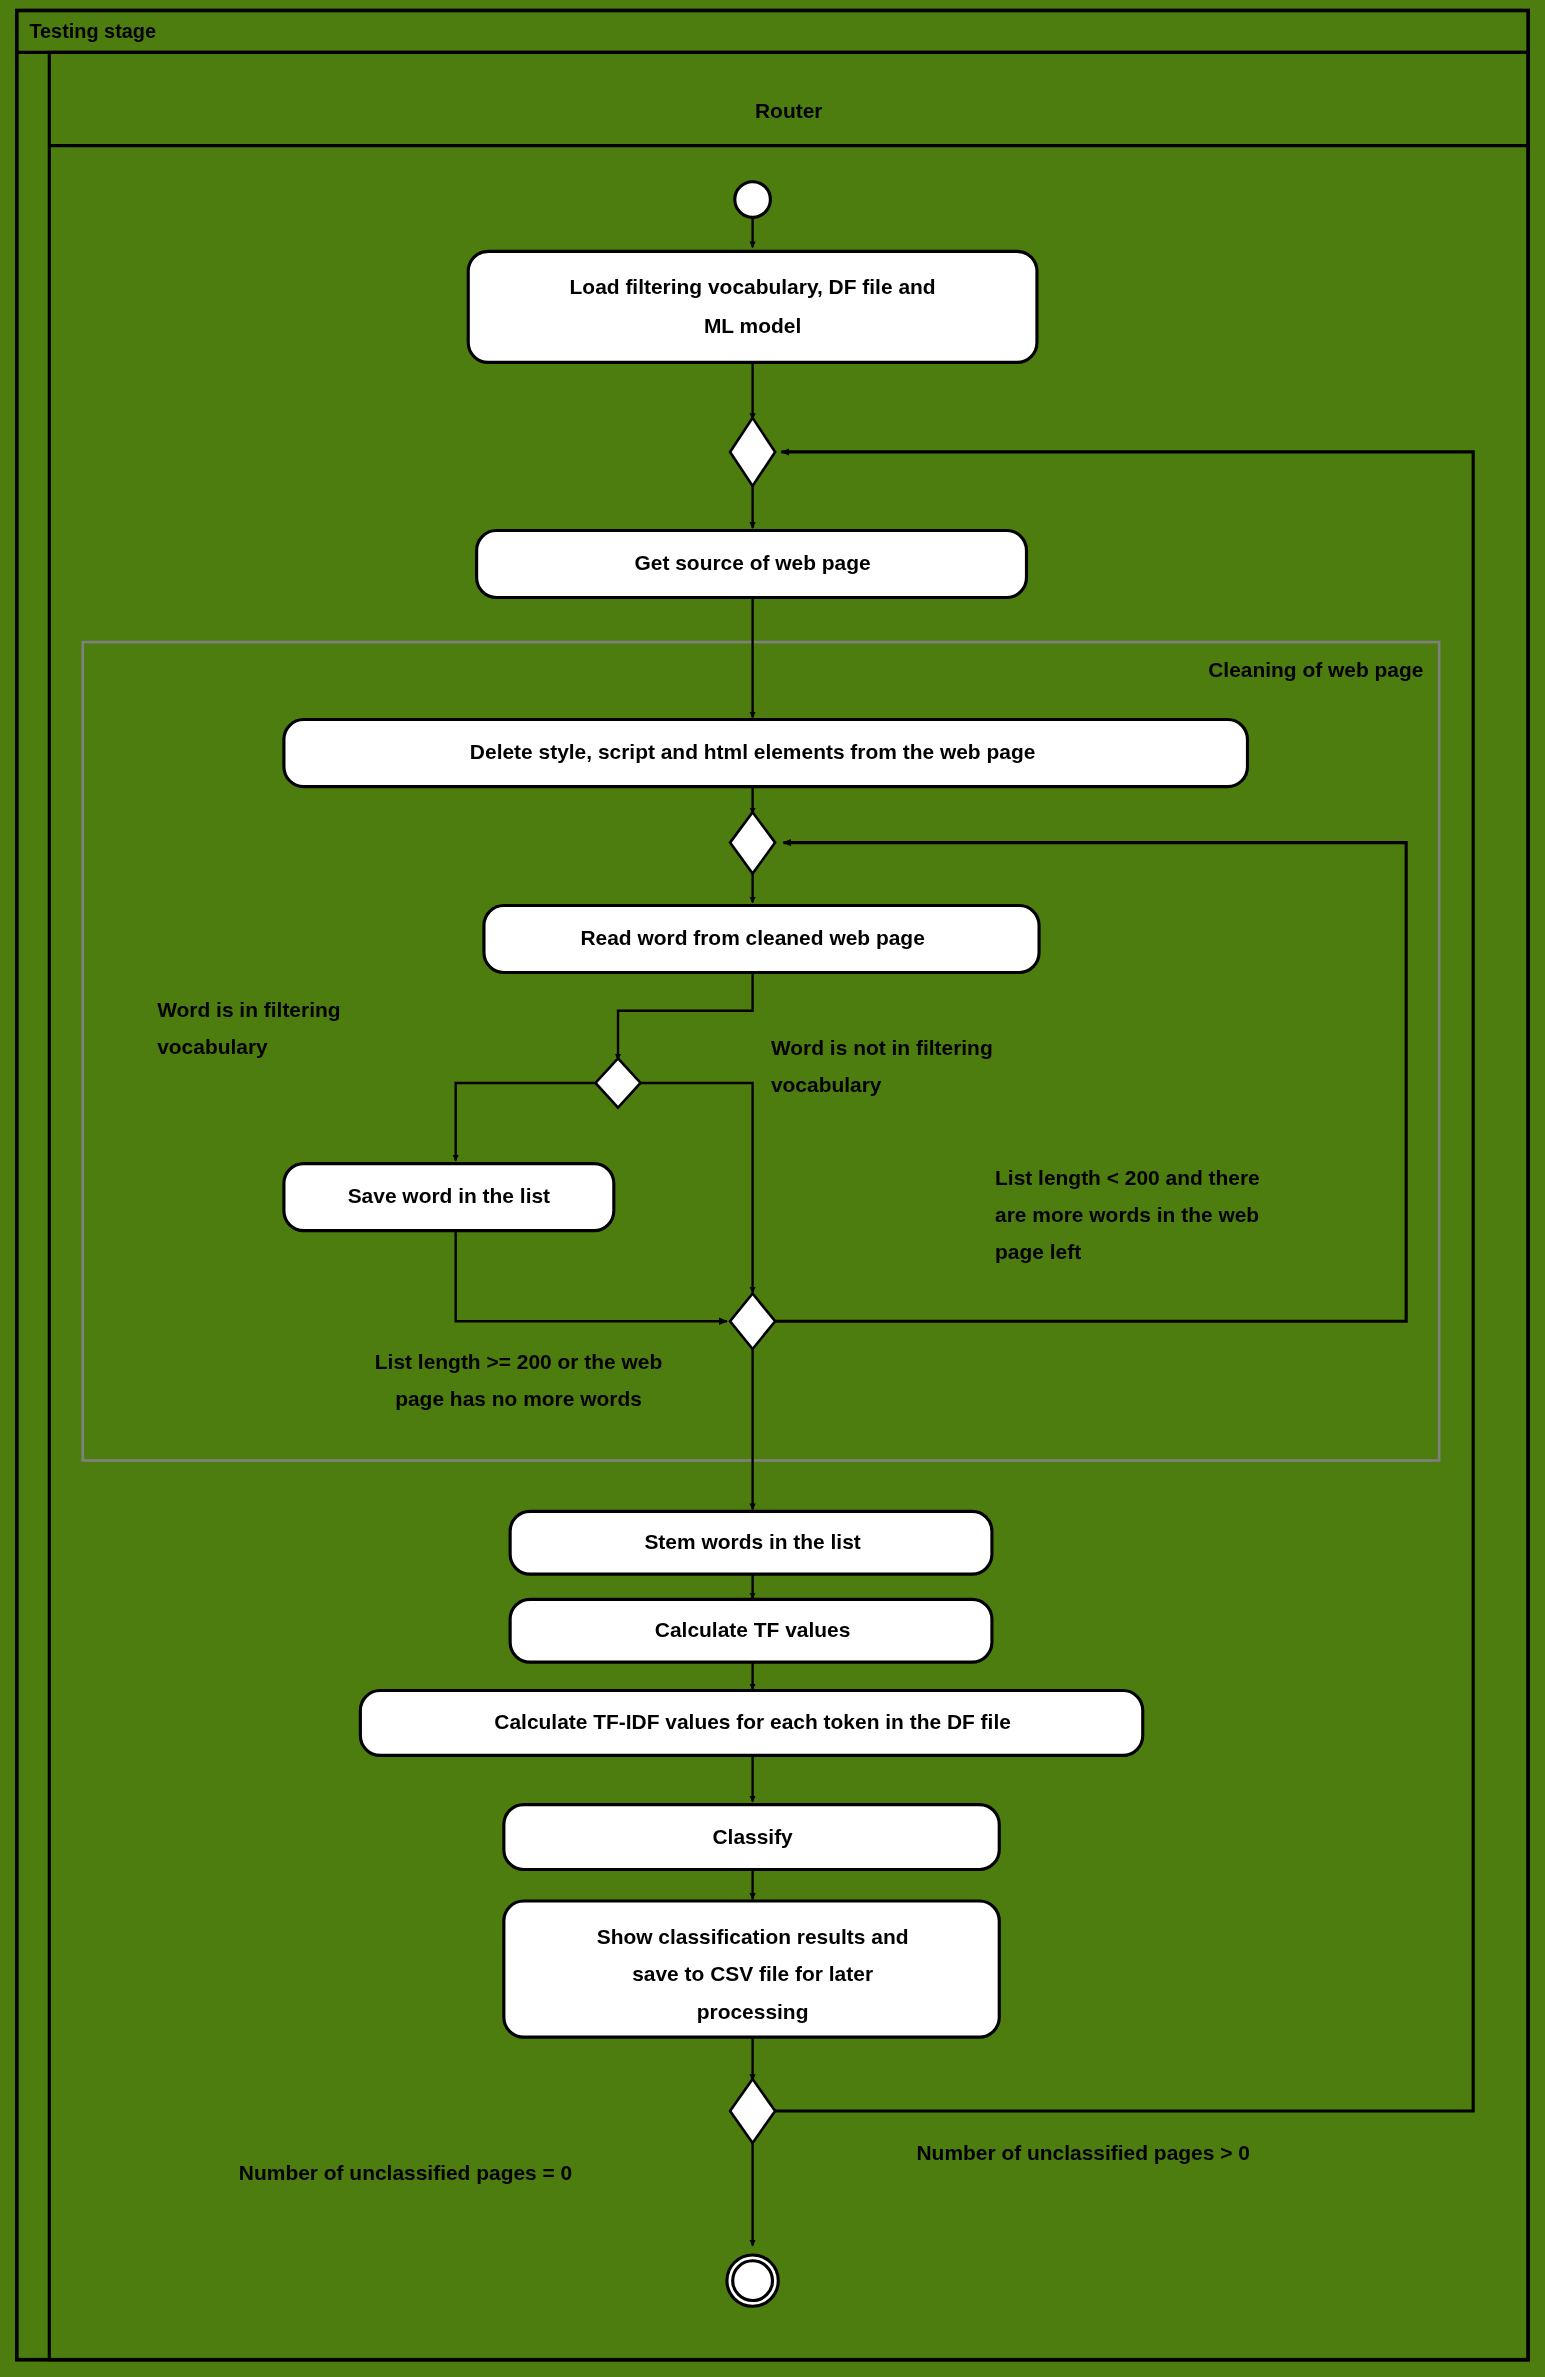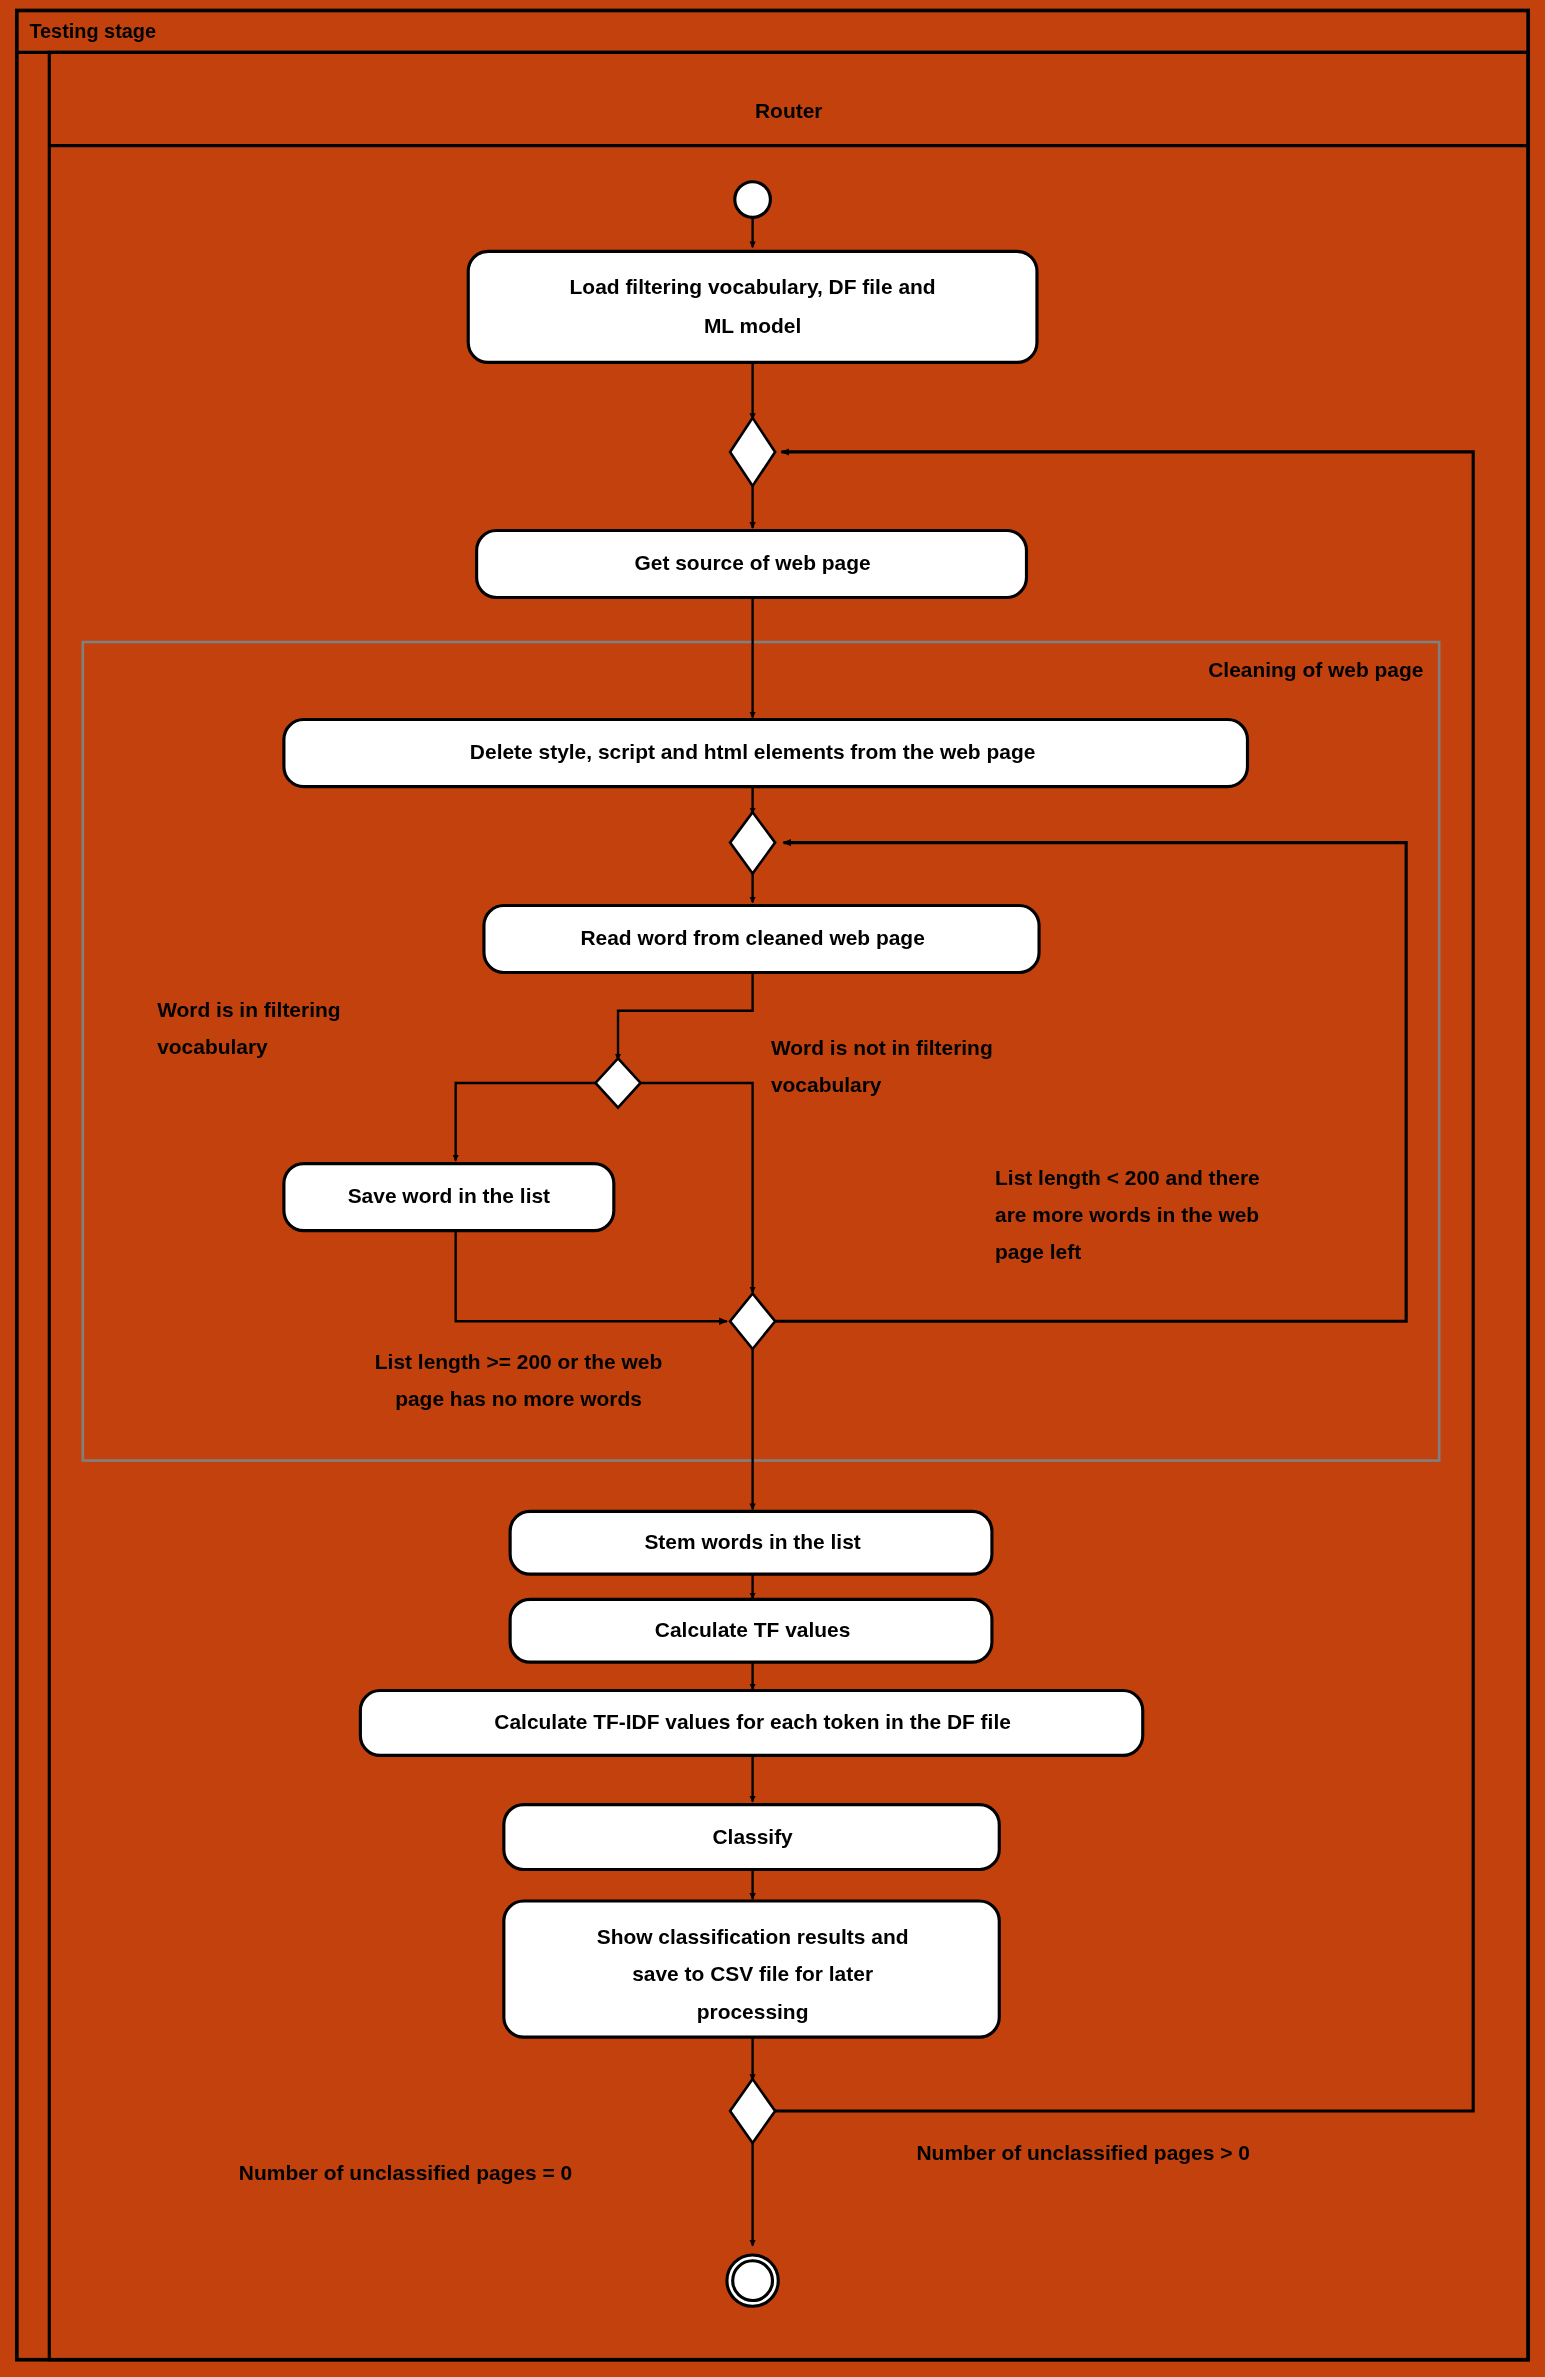--- a/index.html
+++ b/index.html
@@ -8,21 +8,21 @@
     padding: 0;
     background: #ffffff;
   }
   body {
     font-family: "Liberation Sans", sans-serif;
   }
   #diagram-root {
     position: relative;
     width: 1545px;
     height: 2377px;
-    background: #c2410c;
+    background: #4d7c0f;
     overflow: hidden;
   }
   svg#uml-canvas {
     position: absolute;
     top: 0;
     left: 0;
     width: 1545px;
     height: 2377px;
     display: block;
   }

